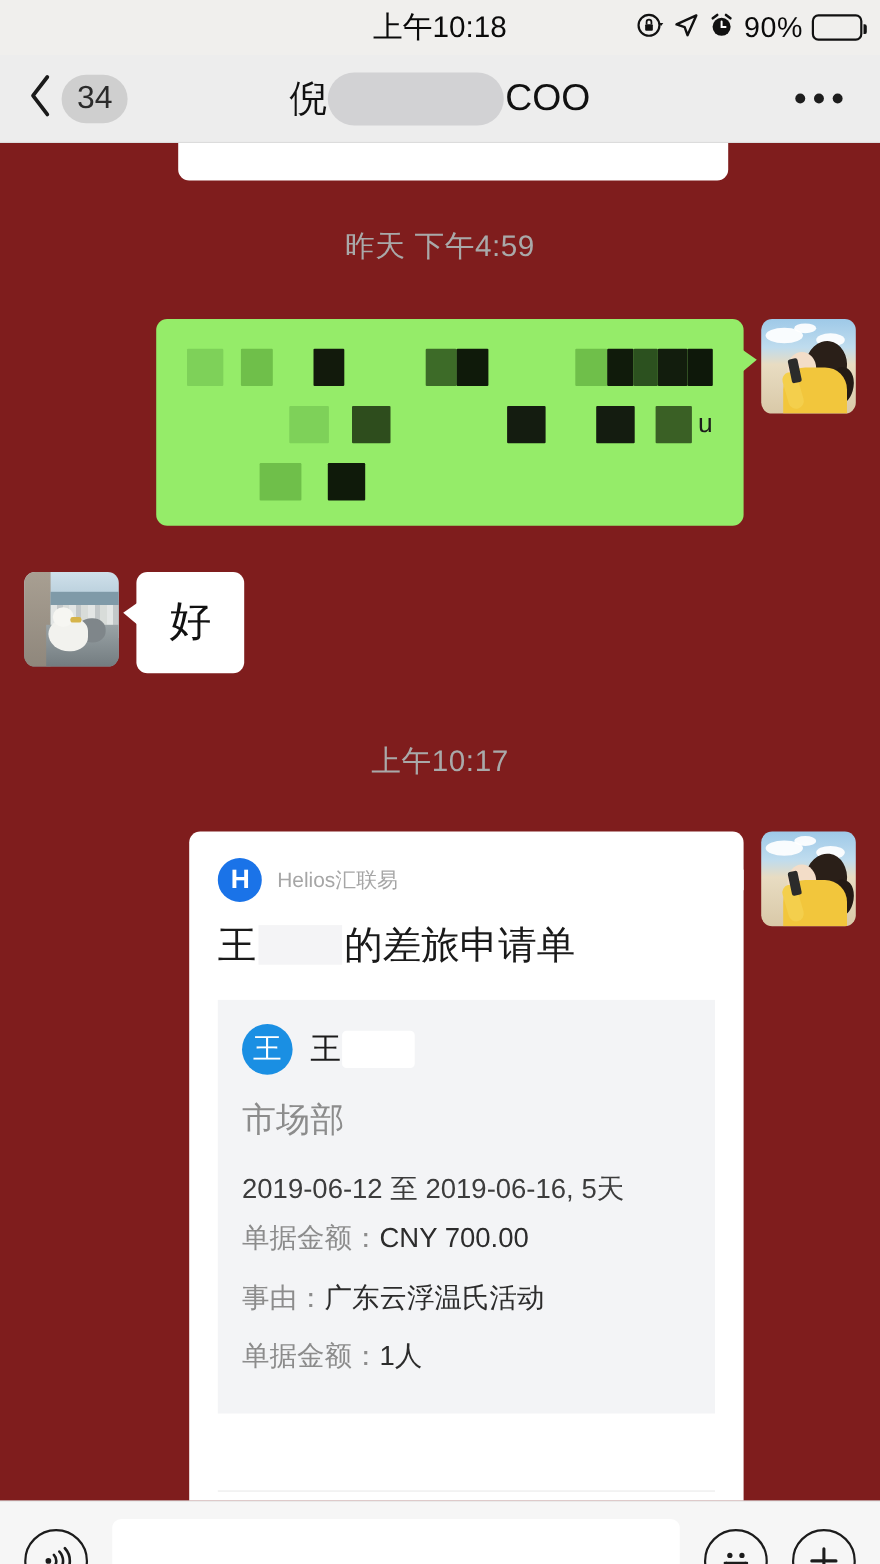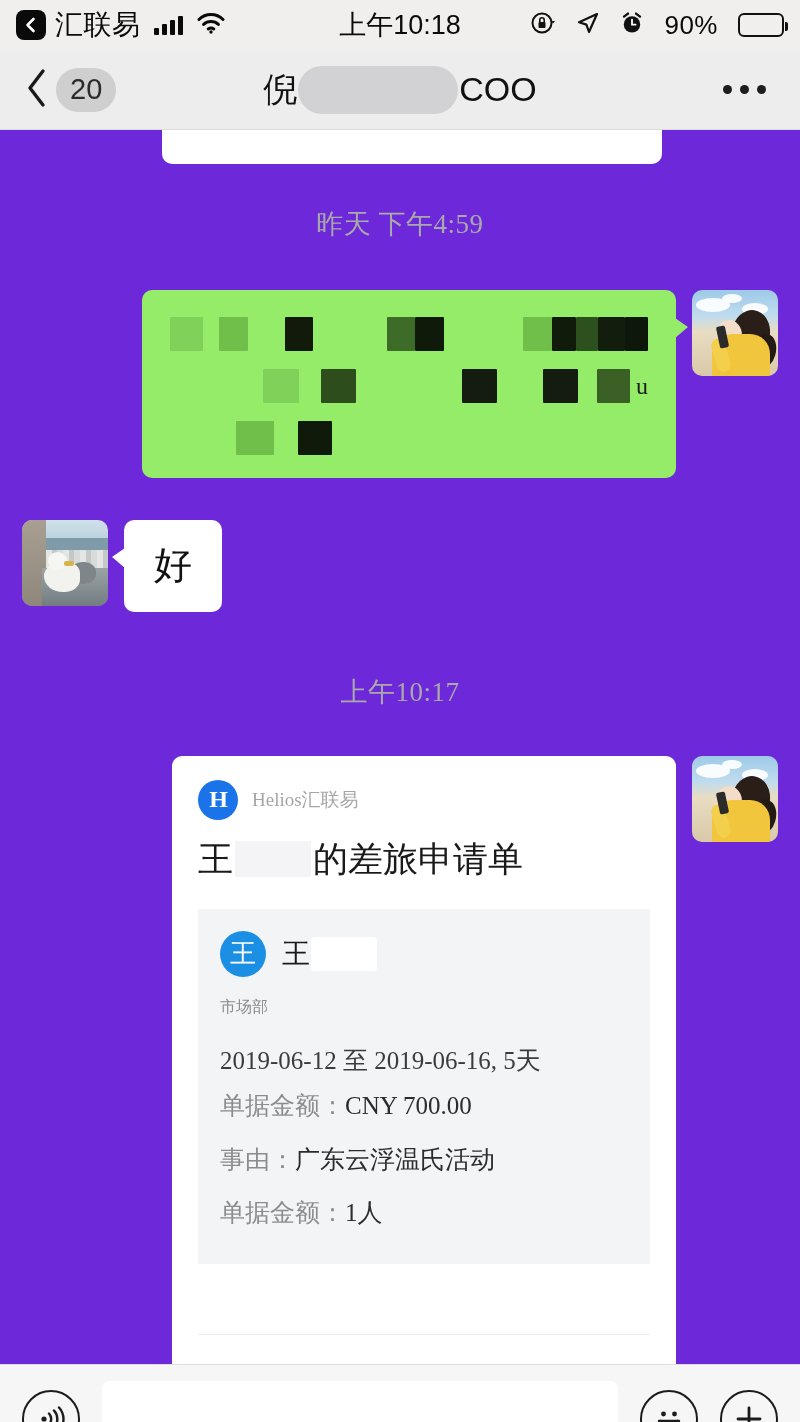--- a/index.html
+++ b/index.html
@@ -74,21 +74,21 @@
     text-align: center;
     font-size: 27px;
     color: #0a0a0a;
     font-weight: 500;
     pointer-events: none;
   }
   .sb-right {
     margin-left: auto;
     display: flex;
     align-items: center;
-    gap: 20px;
+    gap: 8px;
     z-index: 2;
   }
   .sb-battery-pct {
     font-size: 26px;
     color: #0a0a0a;
     font-weight: 400;
     letter-spacing: 0.5px;
   }
   .sb-battery {
     width: 46px;
@@ -179,26 +179,25 @@
   .nav-more i {
     width: 9px;
     height: 9px;
     border-radius: 50%;
     background: #1d1d1d;
     display: block;
   }
 
   
   .chat {
-    background: #6d28d9;
+    background: #7f1d1d;
     position: relative;
     height: 1234px;
     overflow: hidden;
     box-sizing: border-box;
-    font-family: Liberation Serif, serif;
   }
   .partial-card {
     position: absolute;
     top: -86px;
     left: 162px;
     width: 500px;
     height: 120px;
     background: #fff;
     border-radius: 10px;
   }
@@ -498,21 +497,21 @@
   }
   .mp-person-name .redact-box {
     display: inline-block;
     width: 66px;
     height: 34px;
     background: #ffffff;
     border-radius: 4px;
     margin-left: 1px;
   }
   .mp-dept {
-    font-size: 16px;
+    font-size: 31px;
     color: #8c8c8c;
     margin-bottom: 24px;
   }
   .mp-line {
     font-size: 25px;
     color: #3c3c3c;
     margin-bottom: 8px;
     line-height: 1.5;
   }
   .mp-line .lbl { color: #8c8c8c; }
@@ -562,42 +561,20 @@
     padding: 0 18px;
     box-sizing: border-box;
     font-family: "Liberation Sans", sans-serif;
     color: #111;
   }
 </style>
 </head>
 <body>
 
 <div class="status-bar">
-  <div class="sb-left">
-    <span class="sb-back-chip">
-      <svg width="18" height="18" viewBox="0 0 18 18" aria-hidden="true">
-        <path d="M11.5 3 L5.5 9 L11.5 15" fill="none" stroke="#ffffff" stroke-width="2.6" stroke-linecap="round" stroke-linejoin="round"></path>
-      </svg>
-    </span>
-    <span class="sb-app-name">汇联易</span>
-    <span class="sb-signal">
-      <i></i>
-        <i></i>
-        <i></i>
-        <i></i>
-    </span>
-    <span class="sb-wifi">
-      <svg width="28" height="21" viewBox="0 0 28 21" aria-hidden="true">
-        <path d="M2 6.5 A17 17 0 0 1 26 6.5" fill="none" stroke="#0a0a0a" stroke-width="3" stroke-linecap="round"></path>
-        <path d="M6.6 11.4 A11 11 0 0 1 21.4 11.4" fill="none" stroke="#0a0a0a" stroke-width="3" stroke-linecap="round"></path>
-        <path d="M11.2 16 A5 5 0 0 1 16.8 16" fill="none" stroke="#0a0a0a" stroke-width="3" stroke-linecap="round"></path>
-        <circle cx="14" cy="19" r="1.7" fill="#0a0a0a"></circle>
-      </svg>
-    </span>
-  </div>
 
   <div class="sb-center">上午10:18</div>
 
   <div class="sb-right">
     <span>
       <svg width="26" height="26" viewBox="0 0 26 26" aria-hidden="true">
         <circle cx="12" cy="13" r="9.5" fill="none" stroke="#111" stroke-width="2"></circle>
         <rect x="8.5" y="12" width="7" height="6" rx="1" fill="#111"></rect>
         <path d="M9.8 12 v-2 a2.2 2.2 0 0 1 4.4 0 v2" fill="none" stroke="#111" stroke-width="1.6"></path>
         <path d="M21 11 h4 l-2 2.6 z" fill="#111"></path>
@@ -623,21 +600,21 @@
   </div>
 </div>
 
 <div class="nav-bar">
   <div class="nav-left">
     <span class="nav-chevron">
       <svg width="26" height="42" viewBox="0 0 26 42" aria-hidden="true">
         <path d="M19 4 L6 21 L19 38" fill="none" stroke="#1a1a1a" stroke-width="3.4" stroke-linecap="round" stroke-linejoin="round"></path>
       </svg>
     </span>
-    <span class="nav-badge">20</span>
+    <span class="nav-badge">34</span>
   </div>
 
   <div class="nav-title">
     <span>倪</span>
     <span class="redact-pill"></span>
     <span>COO</span>
   </div>
 
   <div class="nav-more">
     <i></i>

